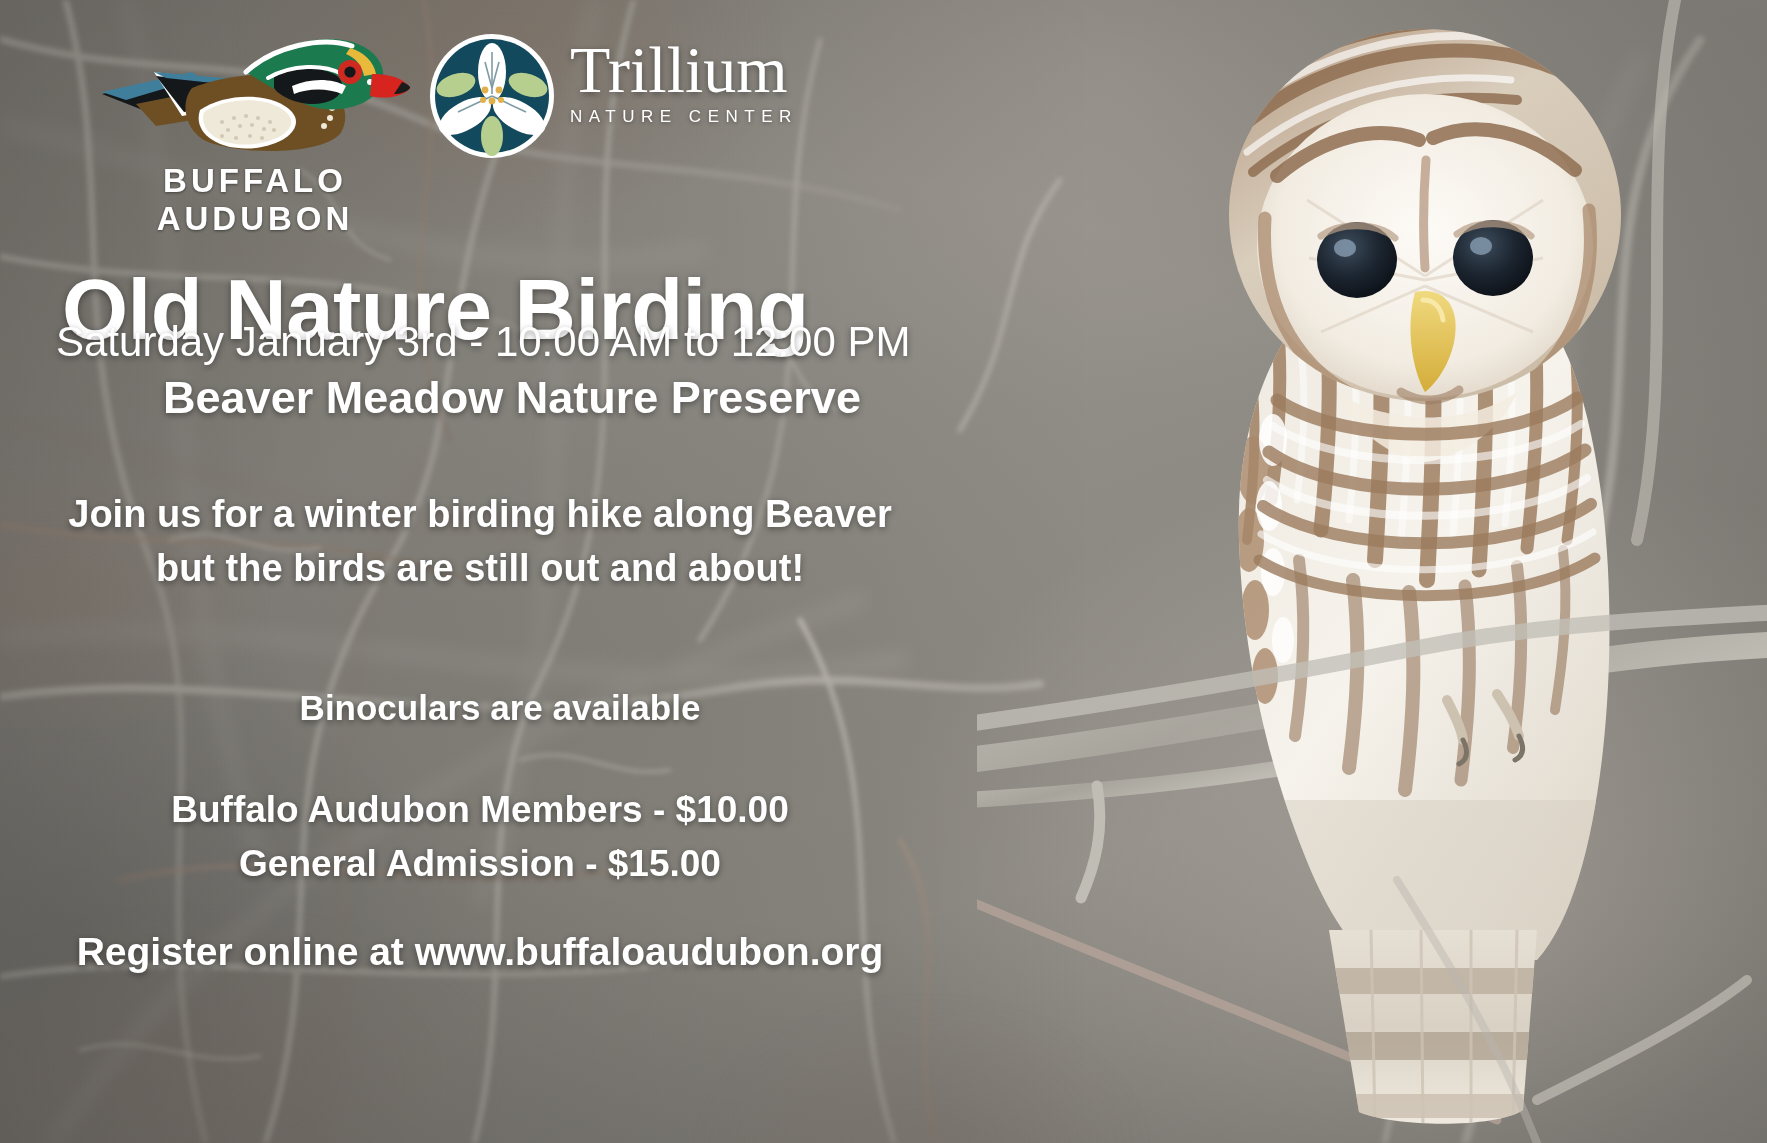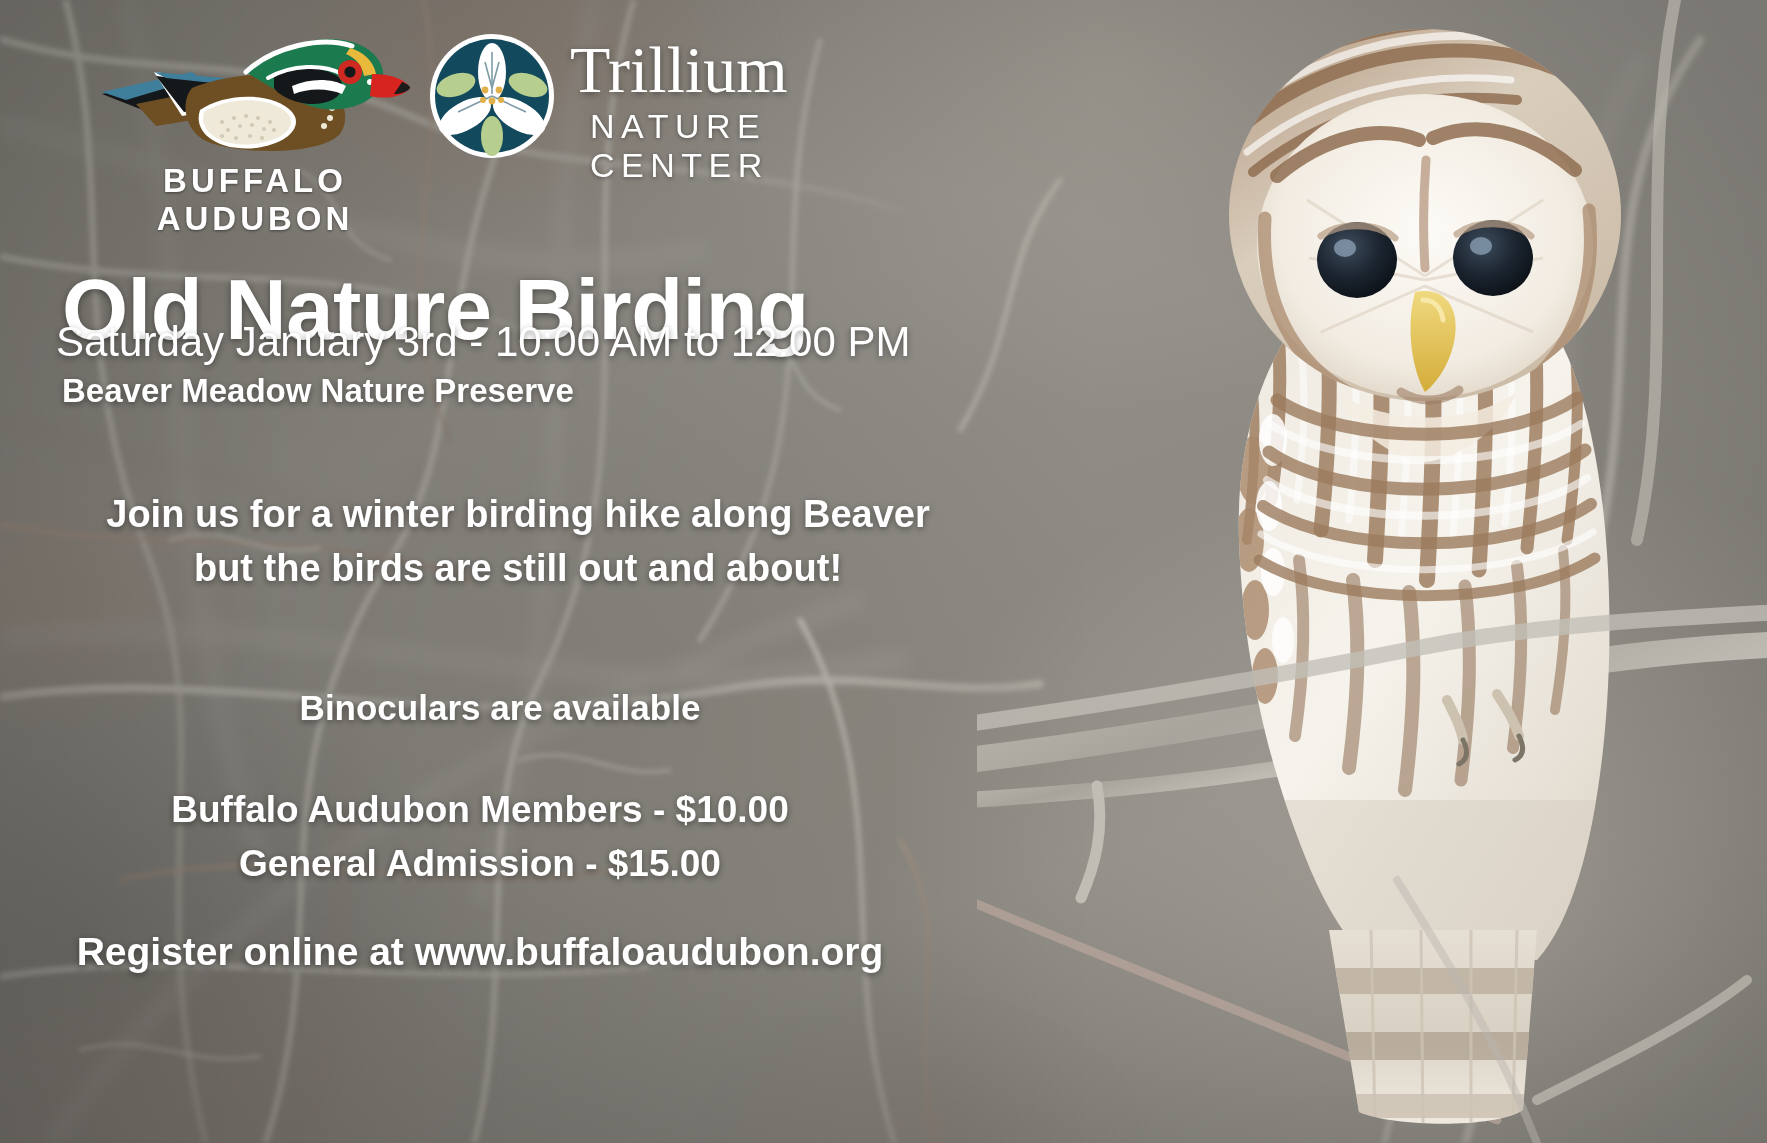--- a/index.html
+++ b/index.html
@@ -60,46 +60,46 @@
   }
 
   .trillium{position:absolute;left:340px;top:10px;display:flex;align-items:flex-start;}
   .trillium-mark{width:128px;height:128px;display:block;flex:none;}
   .trillium-text{margin-left:14px;padding-top:8px;}
   .trillium-word{
     color:#fff;font-family:"Liberation Serif", serif;font-size:66px;line-height:.92;
     letter-spacing:0px;text-shadow:0 2px 6px rgba(0,0,0,.40);
   }
   .trillium-sub{
-    color:#fff;font-size:34px;letter-spacing:6.5px;margin-top:6px;margin-left:20px;
+    color:#fff;font-size:17px;letter-spacing:6.5px;margin-top:6px;margin-left:0;
     text-shadow:0 1px 4px rgba(0,0,0,.40);
   }
 
   .headline{
     position:absolute;left:62px;top:210px;width:900px;
     color:#fff;font-size:85px;font-weight:700;line-height:1.0;
     letter-spacing:-.5px;
     text-shadow:0 2px 7px rgba(0,0,0,.42);
   }
   .when{
     position:absolute;left:56px;top:318px;width:900px;
     color:#fff;font-size:42px;font-weight:400;
     text-shadow:0 2px 6px rgba(0,0,0,.42);
   }
   .where{
     position:absolute;left:62px;top:372px;width:900px;
-    color:#fff;font-size:33px;font-weight:700;
+    color:#fff;font-size:45px;font-weight:700;
     text-shadow:0 2px 6px rgba(0,0,0,.42);
+    text-align:center;
   }
 
   .blurb{
     position:absolute;left:0;top:488px;width:960px;text-align:center;
     color:#fff;font-size:38px;font-weight:700;line-height:1.42;
     text-shadow:0 2px 6px rgba(0,0,0,.42);
-    padding-left:38px;
   }
   .binos{
     position:absolute;left:0;top:688px;width:960px;text-align:center;
     color:#fff;font-size:35px;font-weight:700;
     text-shadow:0 2px 6px rgba(0,0,0,.42);
     padding-left:20px;
   }
   .prices{
     position:absolute;left:0;top:783px;width:960px;text-align:center;
     color:#fff;font-size:37px;font-weight:700;line-height:1.45;

